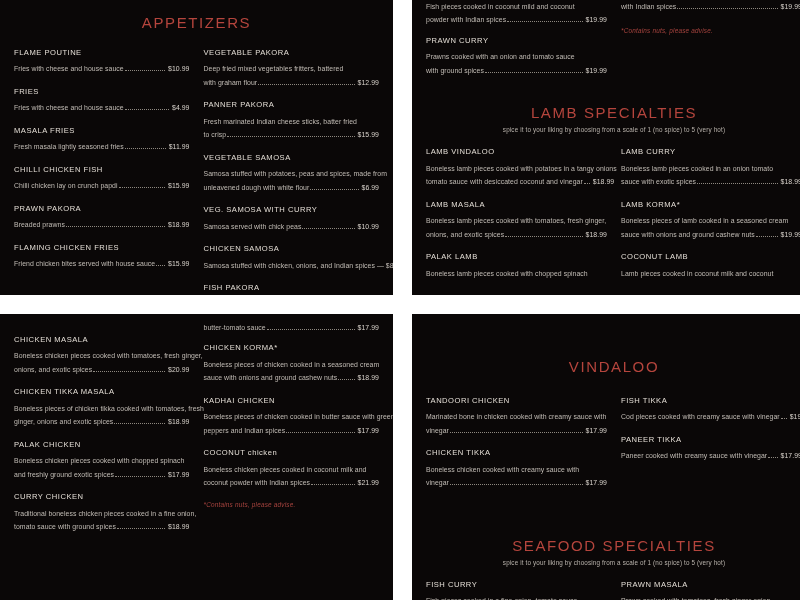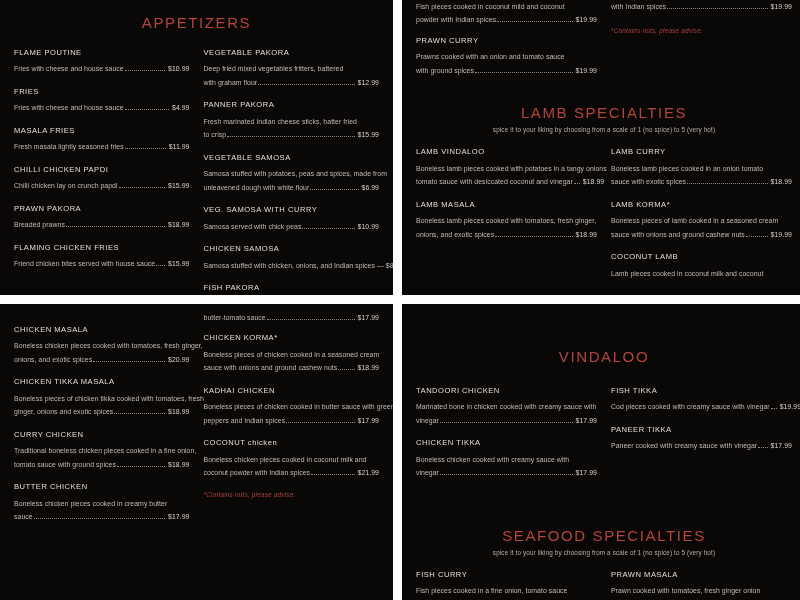--- a/index.html
+++ b/index.html
@@ -15,21 +15,21 @@
     -webkit-font-smoothing: antialiased;
   }
 
   
   #grid {
     width: 800px;
     height: 600px;
     display: grid;
     grid-template-columns: 396px 404px;
     grid-template-rows: 298px 302px;
-    gap: 6px;
+    gap: 16px;
     background: #ffffff;
   }
   .panel {
     position: relative;
     background: #0a0707;
     overflow: hidden;
     color: #d8d2cb;
   }
   .panel.tl { border-right: 3px solid #ffffff; border-bottom: 3px solid #ffffff; }
   .panel.tr { border-bottom: 3px solid #ffffff; }
@@ -145,21 +145,21 @@
               <div class="item-name">MASALA FRIES</div>
               <div class="item-desc">
                 <div class="lead">
                   <span class="txt">Fresh masala lightly seasoned fries</span>
                   <span class="dots"></span>
                   <span class="price">$11.99</span>
                 </div>
               </div>
             </div>
             <div class="item">
-              <div class="item-name">CHILLI CHICKEN PAPDI</div>
+              <div class="item-name">CHILLI CHICKEN FISH</div>
               <div class="item-desc">
                 <div class="lead">
                   <span class="txt">Chilli chicken lay on crunch papdi</span>
                   <span class="dots"></span>
                   <span class="price">$15.99</span>
                 </div>
               </div>
             </div>
             <div class="item">
               <div class="item-name">PRAWN PAKORA</div>
@@ -304,20 +304,26 @@
               <div class="item-name">LAMB MASALA</div>
               <div class="item-desc">
                 <div class="plain">Boneless lamb pieces cooked with tomatoes, fresh ginger,</div>
                 <div class="lead">
                   <span class="txt">onions, and exotic spices</span>
                   <span class="dots"></span>
                   <span class="price">$18.99</span>
                 </div>
               </div>
             </div>
+            <div class="item">
+              <div class="item-name">PALAK LAMB</div>
+              <div class="item-desc">
+                <div class="plain">Boneless lamb pieces cooked with chopped spinach</div>
+              </div>
+            </div>
           </div>
         <div class="col">
             <div class="item">
               <div class="item-name">LAMB CURRY</div>
               <div class="item-desc">
                 <div class="plain">Boneless lamb pieces cooked in an onion tomato</div>
                 <div class="lead">
                   <span class="txt">sauce with exotic spices</span>
                   <span class="dots"></span>
                   <span class="price">$18.99</span>
@@ -368,38 +374,38 @@
                 <div class="item-desc">
                   <div class="plain">Boneless pieces of chicken tikka cooked with tomatoes, fresh</div>
                   <div class="lead">
                     <span class="txt">ginger, onions and exotic spices</span>
                     <span class="dots"></span>
                     <span class="price">$18.99</span>
                   </div>
                 </div>
               </div>
               <div class="item">
+                <div class="item-name">PALAK CHICKEN</div>
+                <div class="item-desc">
+                  <div class="plain">Boneless chicken pieces cooked with chopped spinach</div>
+                  <div class="lead">
+                    <span class="txt">and freshly ground exotic spices</span>
+                    <span class="dots"></span>
+                    <span class="price">$17.99</span>
+                  </div>
+                </div>
+              </div>
+              <div class="item">
                 <div class="item-name">CURRY CHICKEN</div>
                 <div class="item-desc">
                   <div class="plain">Traditional boneless chicken pieces cooked in a fine onion,</div>
                   <div class="lead">
                     <span class="txt">tomato sauce with ground spices</span>
                     <span class="dots"></span>
                     <span class="price">$18.99</span>
-                  </div>
-                </div>
-              </div>
-              <div class="item">
-                <div class="item-name">BUTTER CHICKEN</div>
-                <div class="item-desc">
-                  <div class="plain">Boneless chicken pieces cooked in creamy butter</div>
-                  <div class="lead">
-                    <span class="txt">sauce</span>
-                    <span class="dots"></span>
-                    <span class="price">$17.99</span>
                   </div>
                 </div>
               </div>
             </div>
         </div>
         <div class="col">
           <div class="item-desc">
               <div class="lead">
                 <span class="txt">butter-tomato sauce</span>
                 <span class="dots"></span>

